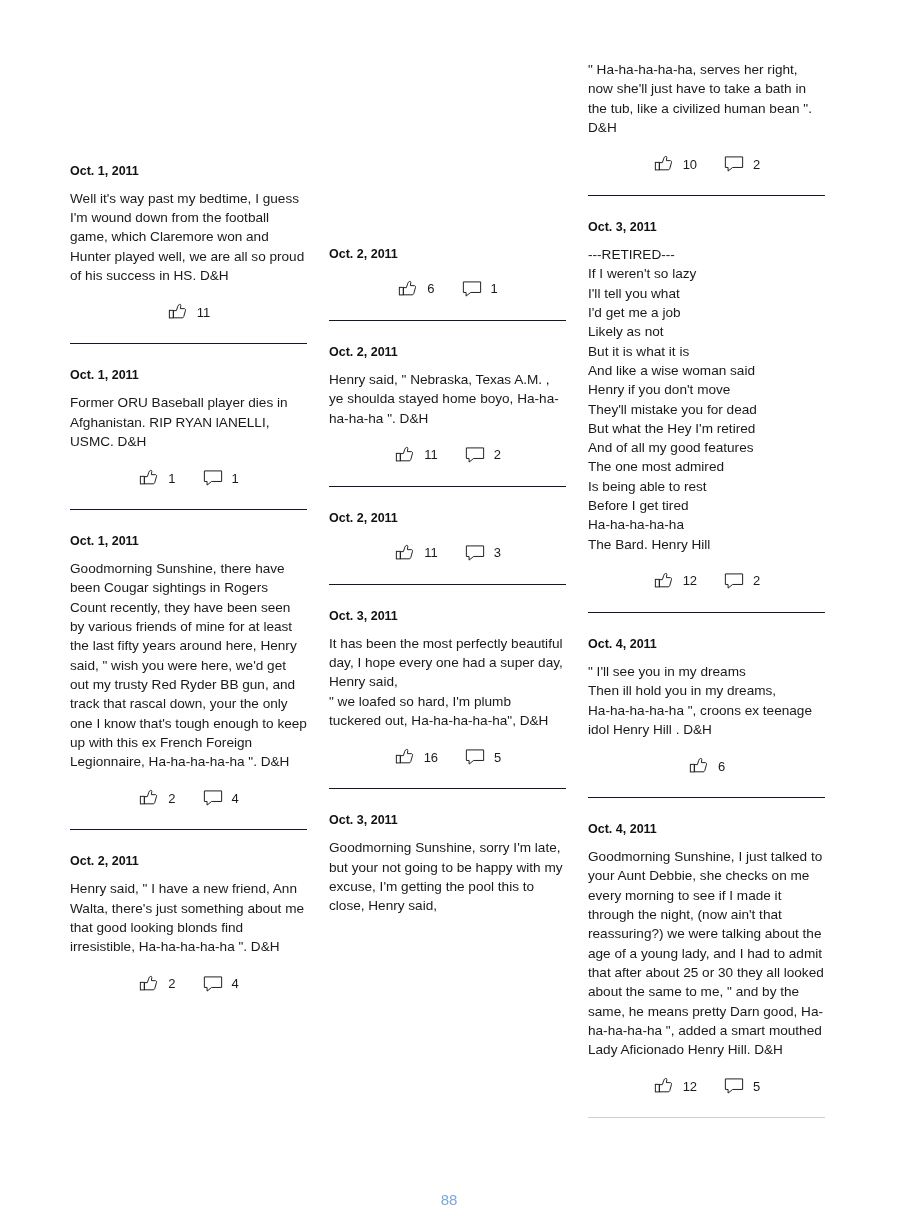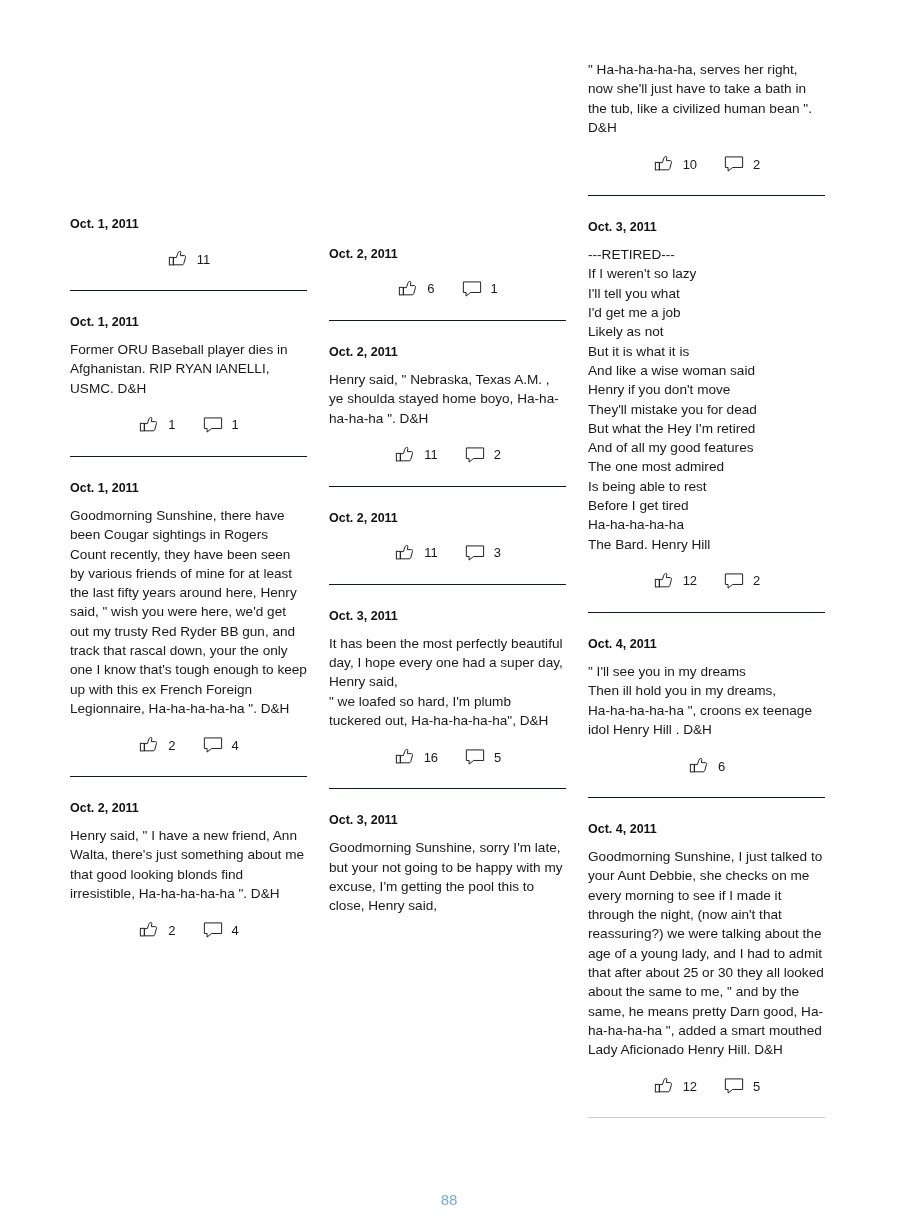--- a/index.html
+++ b/index.html
@@ -89,20 +89,21 @@
 </head>
 <body>
 
 <div class="page">
   <div class="columns">
 
     <div class="column col-1">
 
       <div class="post">
         <div class="post-date">Oct. 1, 2011</div>
+        <div class="post-body">Well it's way past my bedtime, I guess I'm wound down from the football game, which Claremore won and Hunter played well, we are all so proud of his success in HS. D&amp;H</div>
         <div class="reactions">
           <div class="reaction">
             <span class="icon">
               <svg width="22" height="20" viewBox="0 0 24 22">
                   <path d="M7 9.5h3.2l1.6-4.8c.3-1 1-1.9 2-2.1.8-.2 1.4.4 1.3 1.3l-.5 3.4h4.3c1 0 1.7.9 1.4 1.8l-2 7c-.2.8-.9 1.3-1.7 1.3H7z" fill="none" stroke="#222" stroke-width="1.1"></path>
                   <rect x="2.5" y="9.2" width="4.3" height="8.3" fill="none" stroke="#222" stroke-width="1.1"></rect>
                 </svg>
             </span>
             <span class="count">11</span>
           </div>

